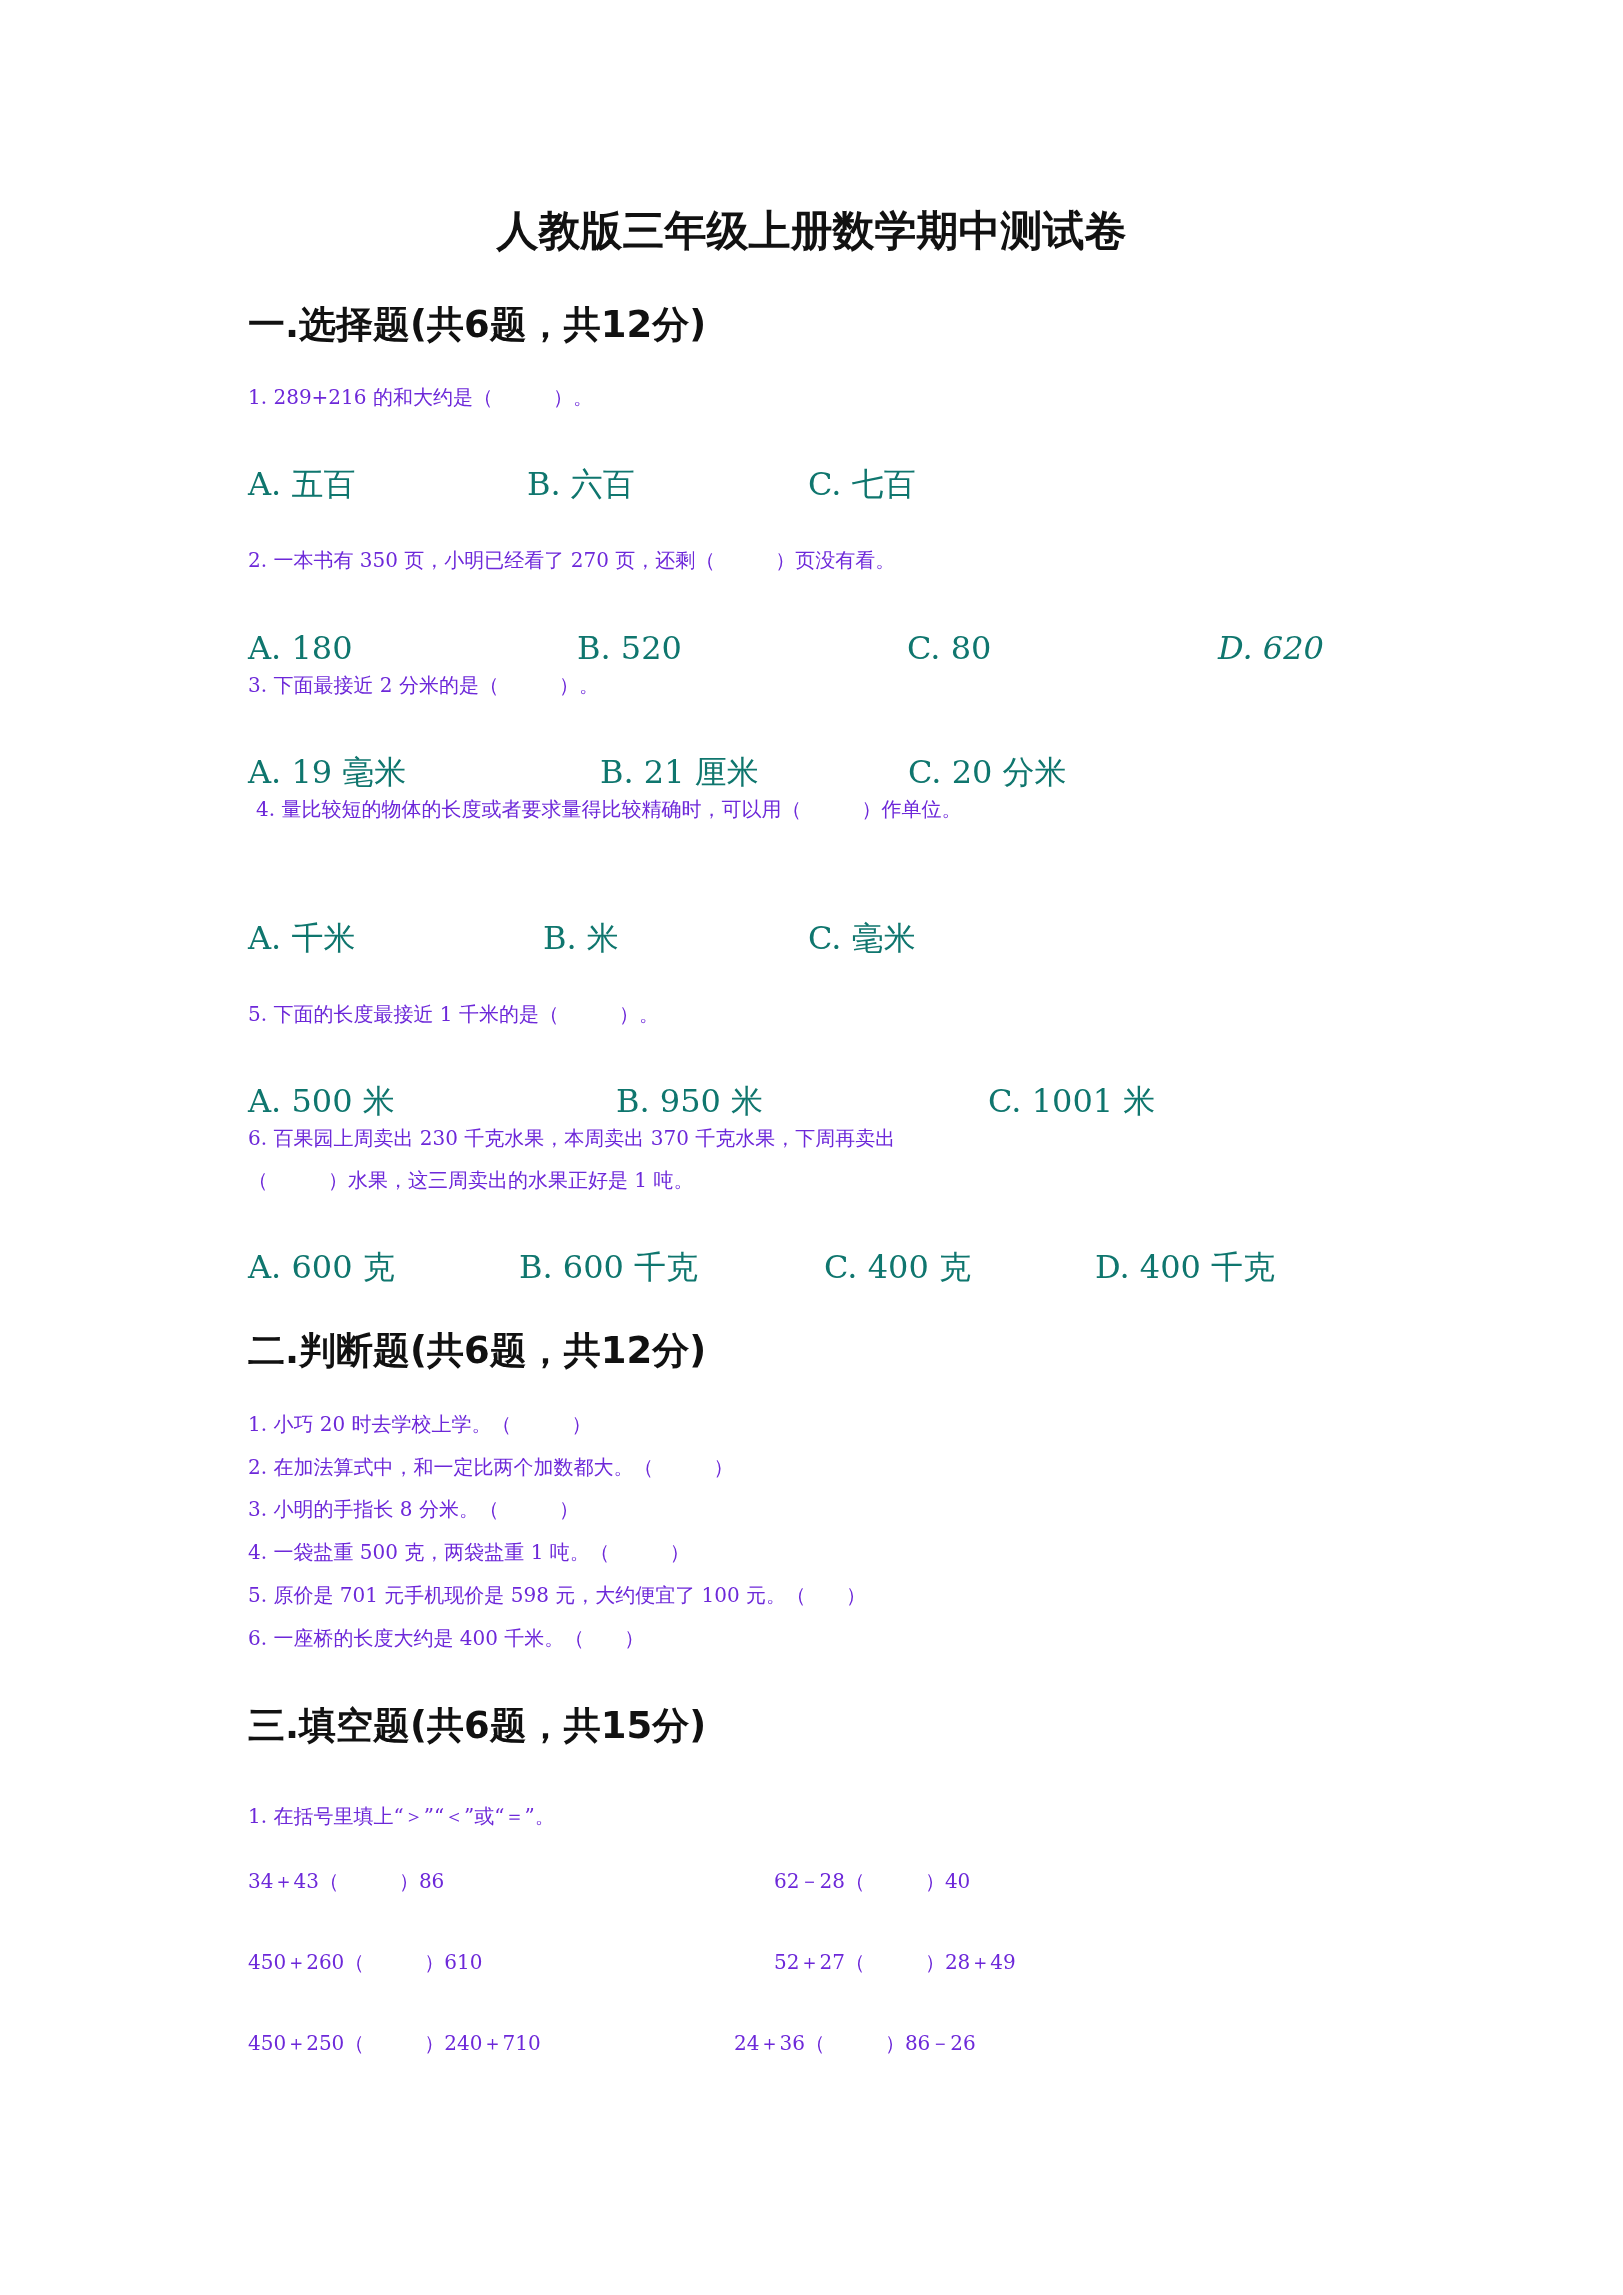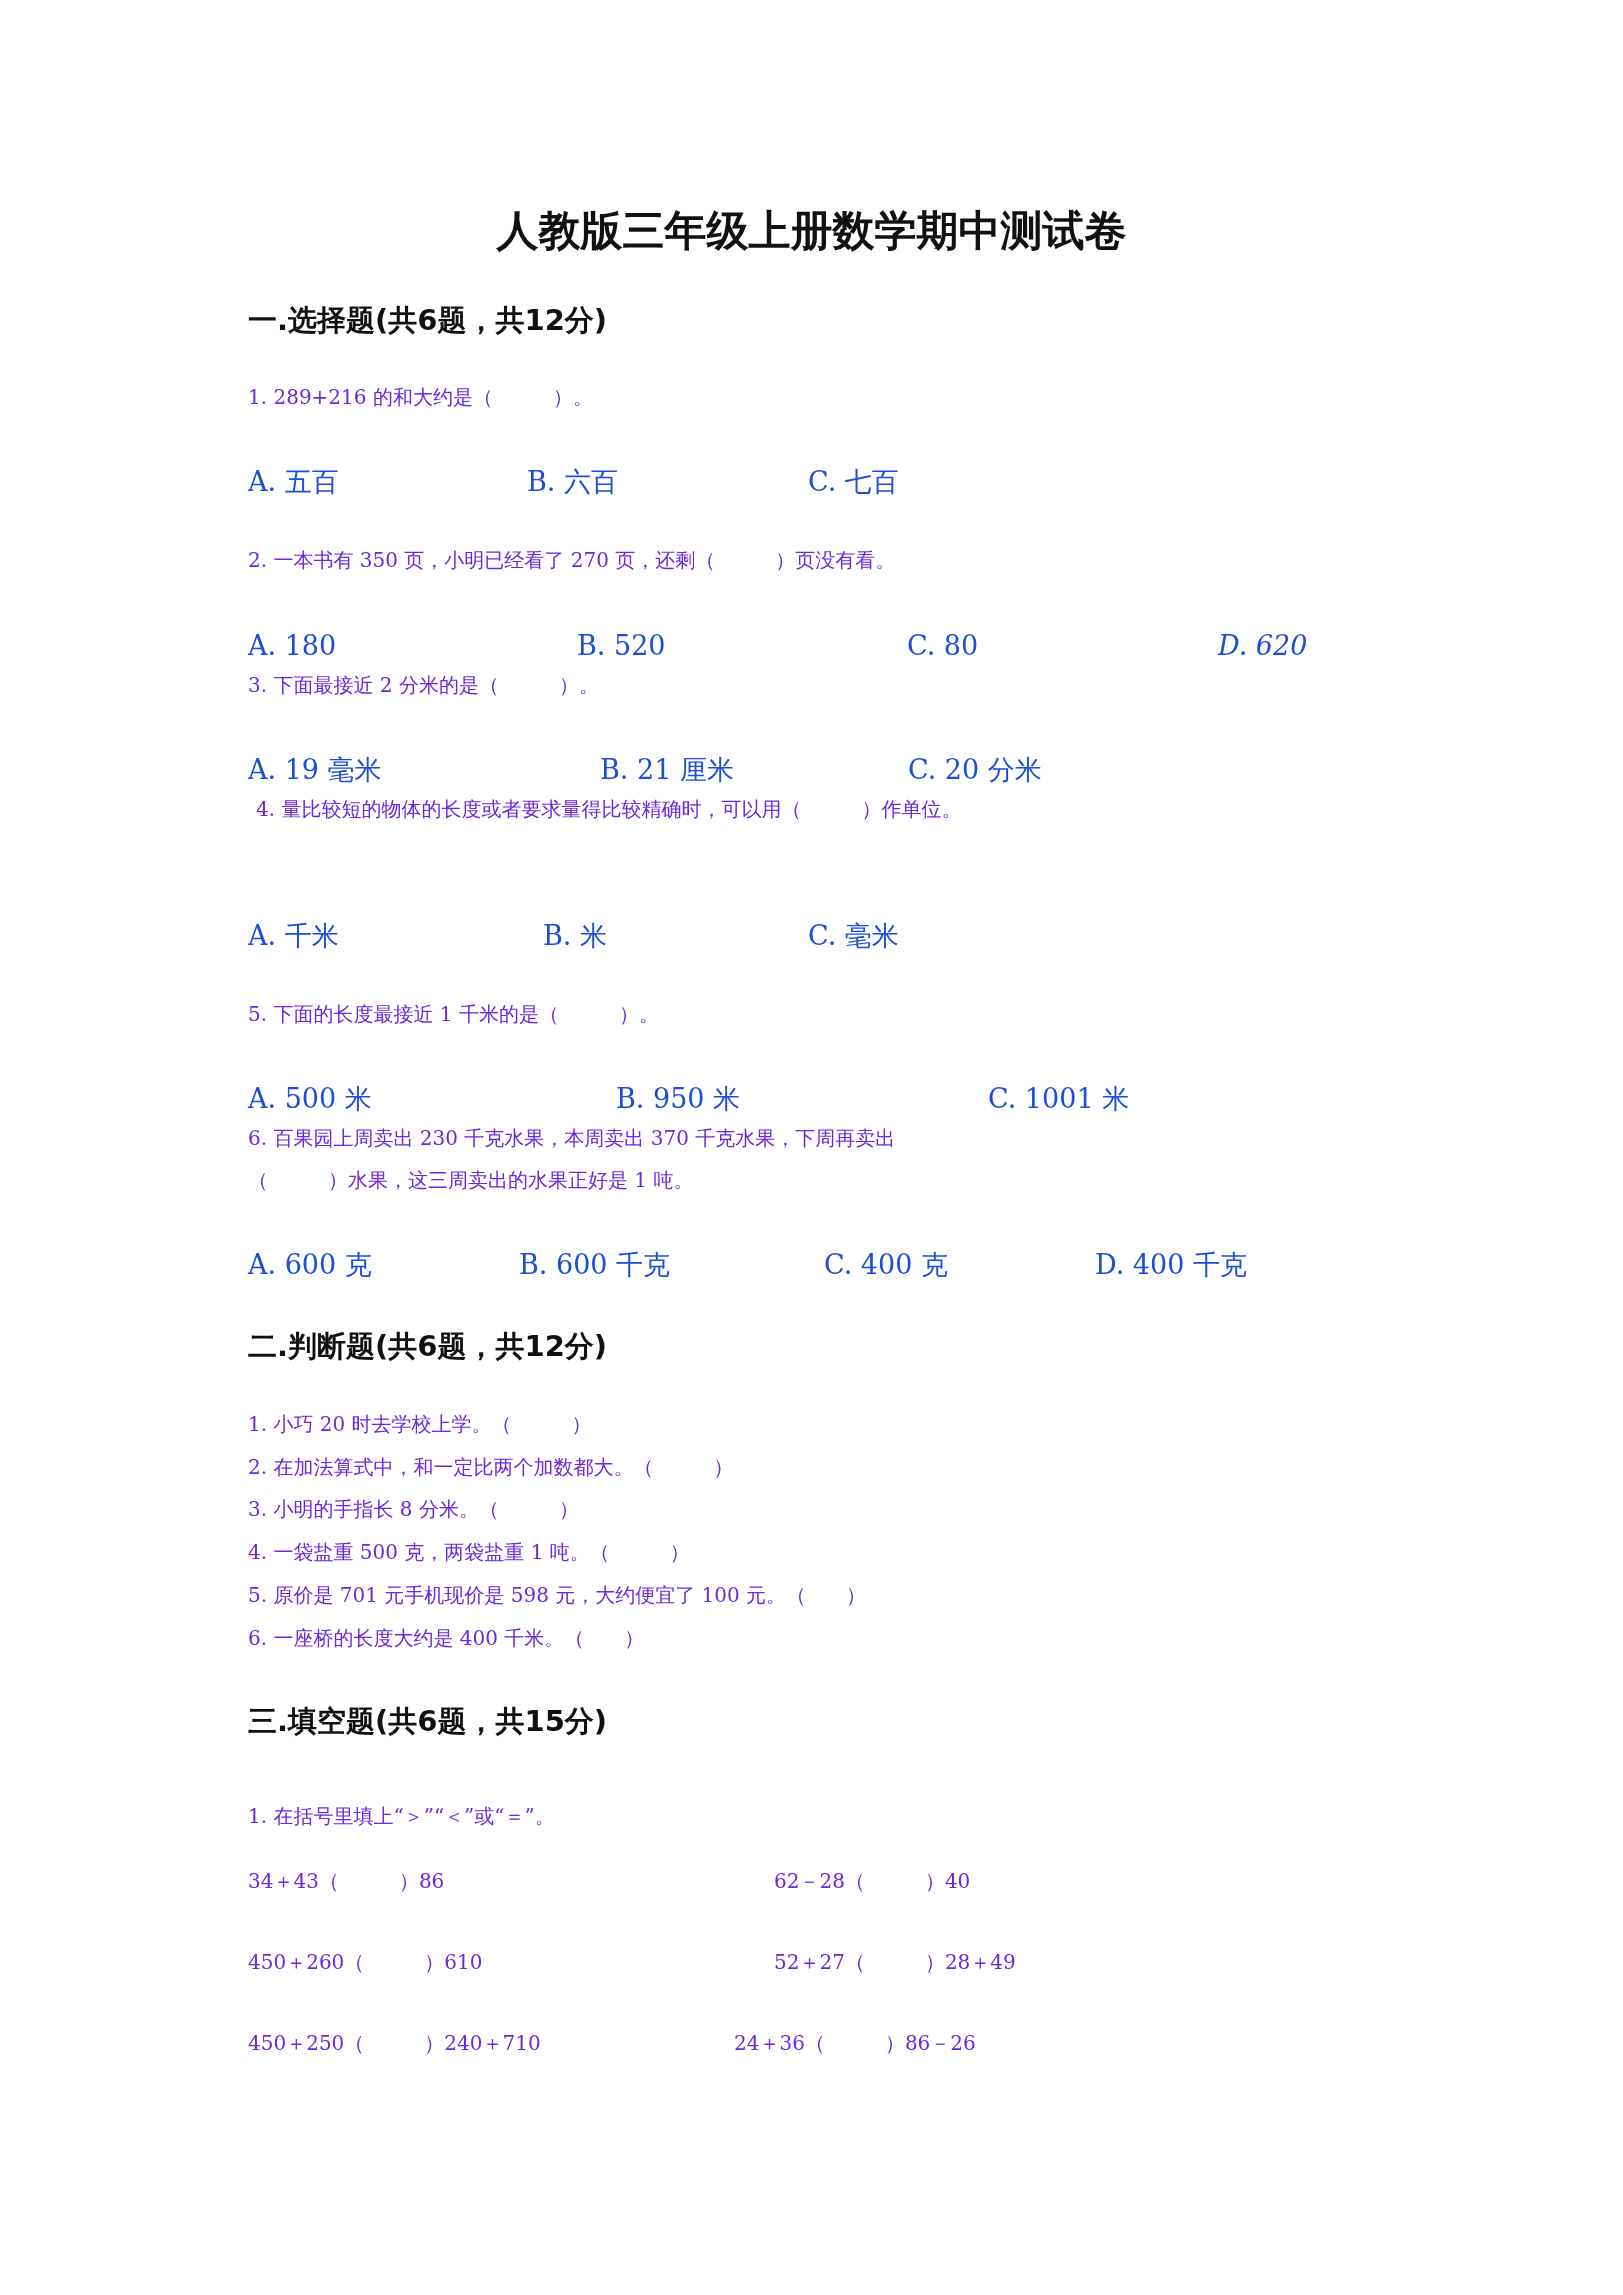--- a/index.html
+++ b/index.html
@@ -9,24 +9,24 @@
     color: #1a1a1a;
   }
   .abs { position: absolute; white-space: nowrap; line-height: 1; }
   .title {
     left: 0; width: 1623px; text-align: center; top: 210px;
     font-family: "DejaVu Sans", "Liberation Sans", sans-serif;
     font-weight: bold; font-size: 42px; color: #111;
   }
   .sec {
     font-family: "DejaVu Sans", "Liberation Sans", sans-serif;
-    font-weight: bold; font-size: 29px; color: #111;
+    font-weight: bold; font-size: 37px; color: #111;
   }
   .q { font-size: 20px; color: #6d28d9; text-align: center; }
-  .opt { font-size: 27px; color: #1d4ed8; }
+  .opt { font-size: 32px; color: #0f766e; }
 </style>
 </head>
 <body>
 
 <div class="abs title">人教版三年级上册数学期中测试卷</div>
 
 <div class="abs sec" style="left:248px; top:306px;">一.选择题(共6题，共12分)</div>
 
 <div class="abs q" style="left:248px; top:387px;">1. 289+216 的和大约是（　　　）。</div>
 <div class="abs opt" style="left:248px; top:468px;">A. 五百</div>

